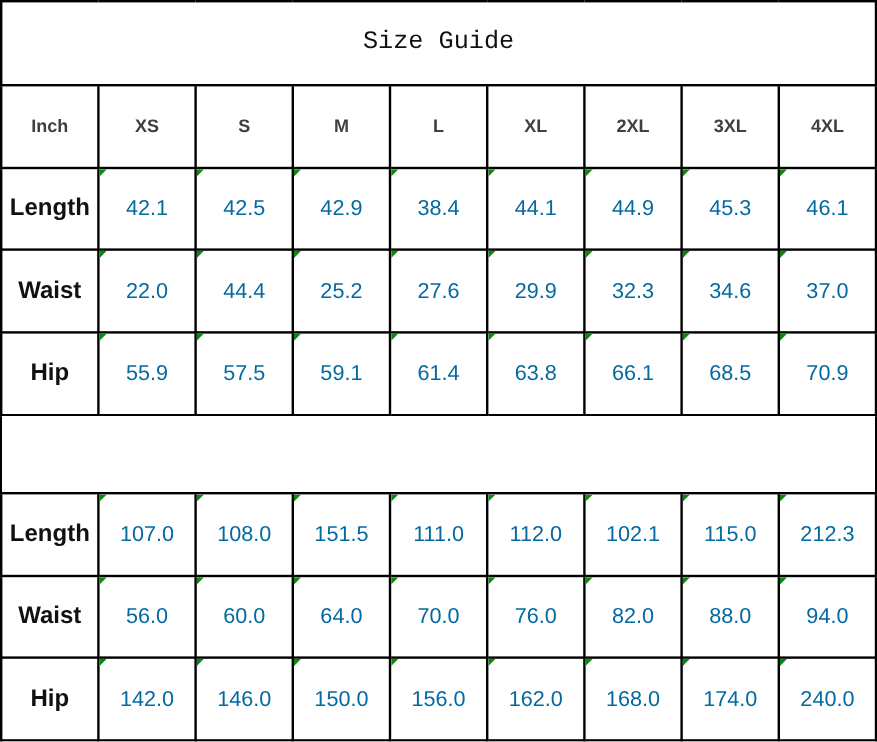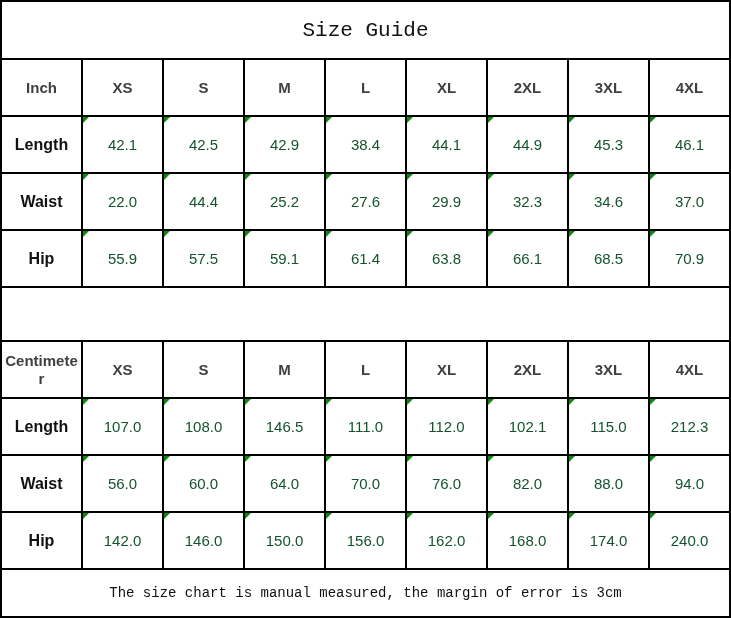--- a/index.html
+++ b/index.html
@@ -49,27 +49,27 @@
     font-size: 15px;
     color: #404040;
   }
   .unit-cell {
     word-break: break-all;
     line-height: 1.15;
     padding: 0 2px;
   }
   .label-cell {
     font-weight: bold;
-    font-size: 16px;
+    font-size: 20px;
     border-radius: 22px;
   }
   .num {
-    font-size: 15px;
+    font-size: 18px;
     font-weight: 400;
-    color: #14532d;
+    color: #0369a1;
   }
   
   .tri {
     position: absolute;
     top: 0;
     left: 0;
     width: 0;
     height: 0;
     border-style: solid;
     border-width: 6px 6px 0 0;
@@ -144,37 +144,26 @@
       <td class="num"><span class="tri"></span><span>63.8</span></td>
       <td class="num"><span class="tri"></span><span>66.1</span></td>
       <td class="num"><span class="tri"></span><span>68.5</span></td>
       <td class="num"><span class="tri"></span><span>70.9</span></td>
     </tr>
 
     <tr class="r-gap">
       <td colspan="9" class="gap-cell"></td>
     </tr>
 
-    <tr class="r-std">
-      <td class="hdr unit-cell">Centimeter</td>
-      <td class="hdr">XS</td>
-      <td class="hdr">S</td>
-      <td class="hdr">M</td>
-      <td class="hdr">L</td>
-      <td class="hdr">XL</td>
-      <td class="hdr">2XL</td>
-      <td class="hdr">3XL</td>
-      <td class="hdr">4XL</td>
-    </tr>
 
     <tr class="r-std">
       <td class="label-cell">Length</td>
       <td class="num"><span class="tri"></span><span>107.0</span></td>
       <td class="num"><span class="tri"></span><span>108.0</span></td>
-      <td class="num"><span class="tri"></span><span>146.5</span></td>
+      <td class="num"><span class="tri"></span><span>151.5</span></td>
       <td class="num"><span class="tri"></span><span>111.0</span></td>
       <td class="num"><span class="tri"></span><span>112.0</span></td>
       <td class="num"><span class="tri"></span><span>102.1</span></td>
       <td class="num"><span class="tri"></span><span>115.0</span></td>
       <td class="num"><span class="tri"></span><span>212.3</span></td>
     </tr>
 
     <tr class="r-std">
       <td class="label-cell">Waist</td>
       <td class="num"><span class="tri"></span><span>56.0</span></td>
@@ -192,18 +181,15 @@
       <td class="num"><span class="tri"></span><span>142.0</span></td>
       <td class="num"><span class="tri"></span><span>146.0</span></td>
       <td class="num"><span class="tri"></span><span>150.0</span></td>
       <td class="num"><span class="tri"></span><span>156.0</span></td>
       <td class="num"><span class="tri"></span><span>162.0</span></td>
       <td class="num"><span class="tri"></span><span>168.0</span></td>
       <td class="num"><span class="tri"></span><span>174.0</span></td>
       <td class="num"><span class="tri"></span><span>240.0</span></td>
     </tr>
 
-    <tr class="r-footer">
-      <td colspan="9" class="footer-cell">The size chart is manual measured, the margin of error is 3cm</td>
-    </tr>
   </tbody>
     </table>
 </div>
 
 </body></html>

